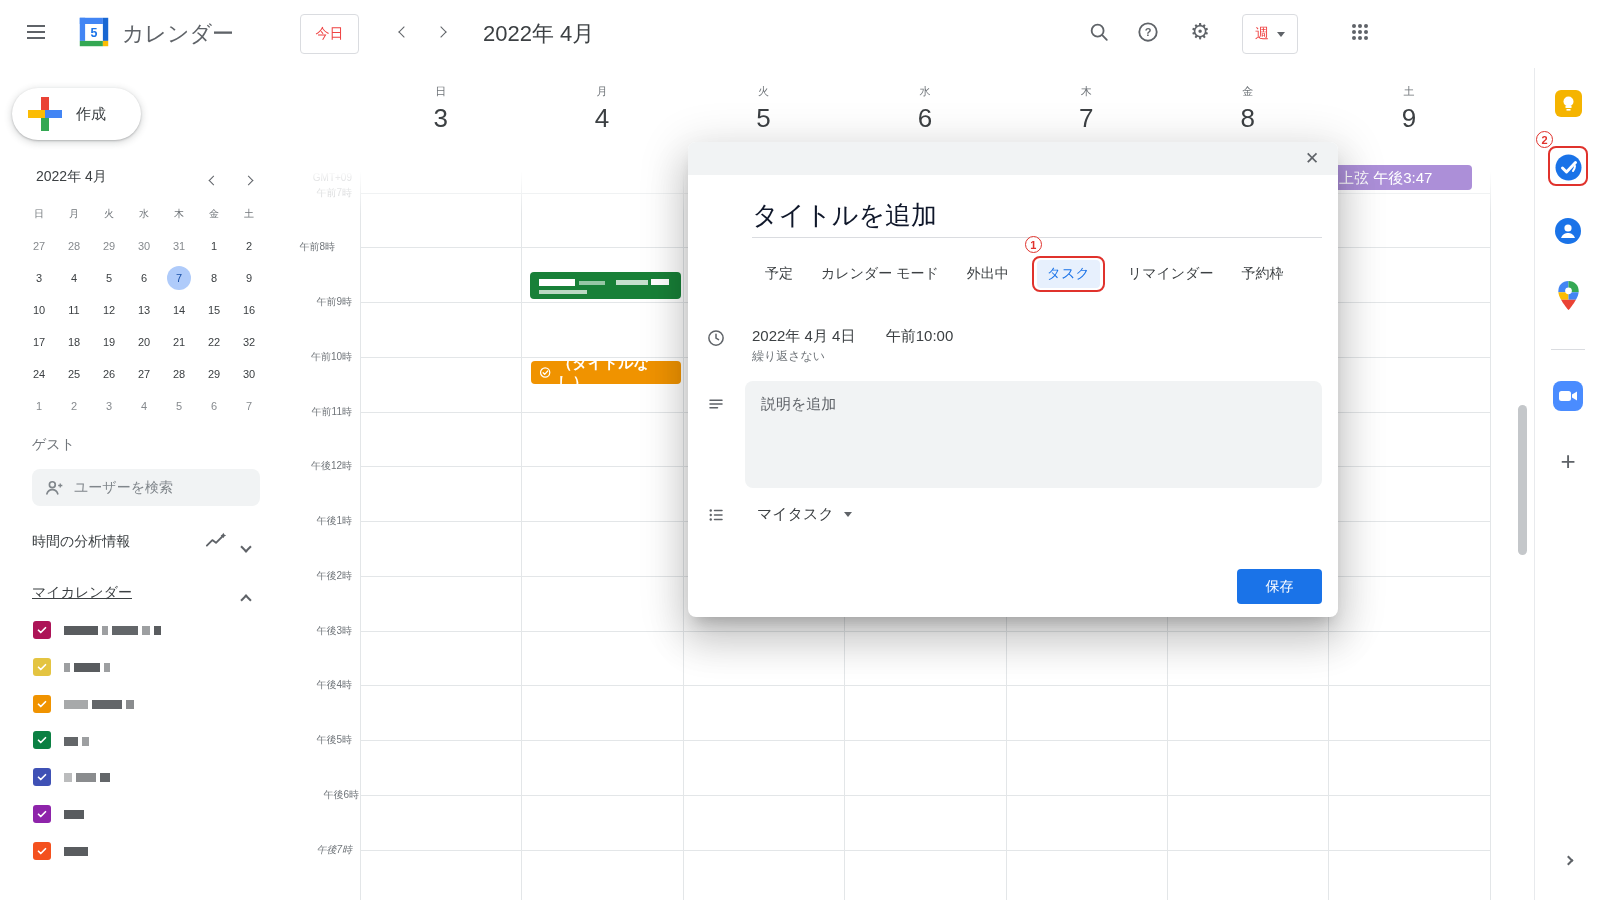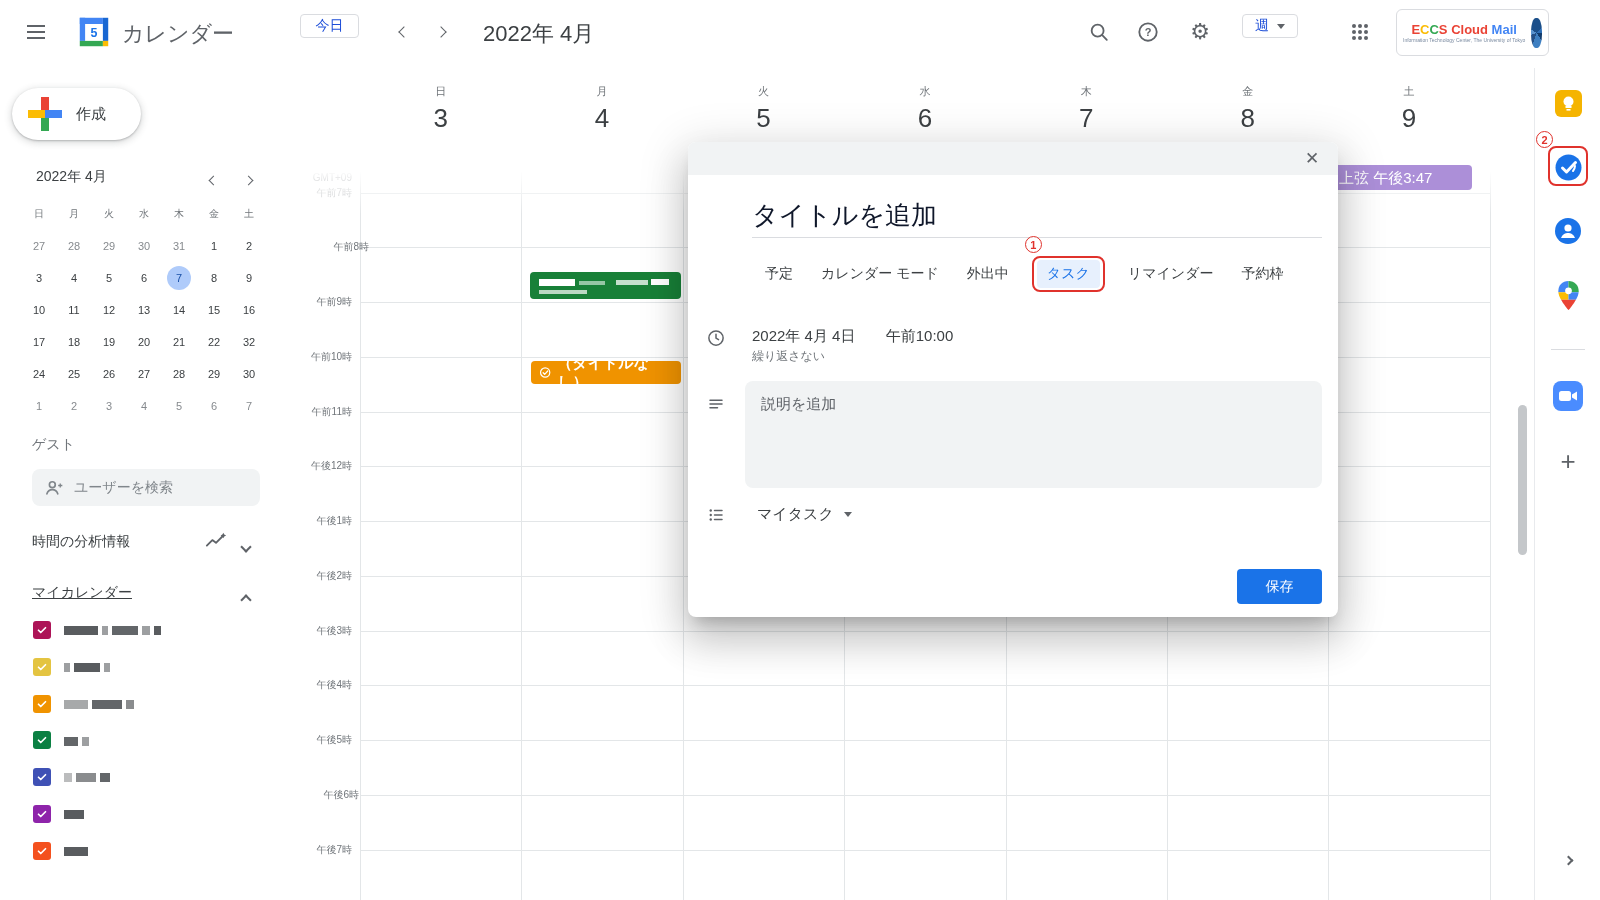--- a/index.html
+++ b/index.html
@@ -3,21 +3,21 @@
 <meta charset="utf-8">
 <style>
   * { margin:0; padding:0; box-sizing:border-box; }
   html,body { width:1600px; height:900px; overflow:hidden; background:#fff;
     font-family:"Liberation Sans","DejaVu Sans",sans-serif; color:#3c4043; }
   .abs { position:absolute; }
   
   #header { position:absolute; left:0; top:0; width:1600px; height:64px; background:#fff; z-index:15; }
   .hamburger span{display:block;width:18px;height:2px;background:#5f6368;margin:4px 0;}
   .icon-btn{ position:absolute; width:40px;height:40px;top:12px; display:flex;align-items:center;justify-content:center; cursor:pointer;}
-  .outline-btn{ position:absolute; top:14px; height:24px; border:1px solid #dadce0; border-radius:4px; background:#fff; font-size:14px; color:#1d4ed8; display:flex; align-items:center; justify-content:center; cursor:pointer;}
+  .outline-btn{ position:absolute; top:14px; height:40px; border:1px solid #dadce0; border-radius:4px; background:#fff; font-size:14px; color:#ef4444; display:flex; align-items:center; justify-content:center; cursor:pointer;}
   .chev{ display:inline-block; width:8px; height:8px; border-right:2px solid #5f6368; border-bottom:2px solid #5f6368; }
   .chev.left{ transform:rotate(135deg);} .chev.right{ transform:rotate(-45deg);}
   .chev.down{ transform:rotate(45deg);} .chev.up{ transform:rotate(-135deg);}
   .tri-down{ width:0;height:0;border-left:4px solid transparent;border-right:4px solid transparent;border-top:5px solid #5f6368; display:inline-block;}
   #eccs { position:absolute; left:1396px; top:9px; width:153px; height:47px; border:1px solid #dadce0; border-radius:6px; background:#fff; display:flex; align-items:center; padding:0 6px; gap:6px;}
   #eccs .ltxt{ flex:1; text-align:center;}
   #eccs .big{ font-size:13px; font-weight:bold; letter-spacing:0; line-height:14px;}
   #eccs .sub{ font-size:5px; color:#7a8aa0; white-space:nowrap;}
   #eccs .avatar{ width:30px;height:30px; border-radius:45%; background:conic-gradient(#1b4f8a 0 12%, #2d6db5 0 26%, #123c6e 0 40%, #3e7fc1 0 55%, #244f86 0 70%, #5a93cf 0 84%, #1b4f8a 0); }
   
@@ -115,27 +115,20 @@
   <div class="icon-btn" style="left:1180px; font-size:22px; color:#5f6368;">⚙</div>
   <button class="outline-btn" style="left:1242px; width:56px; gap:8px;">
     <span>週</span>
       <span class="tri-down"></span>
   </button>
   <div class="icon-btn" style="left:1340px;">
     <div style="width:16px;height:16px;position:relative;">
       <span style="position:absolute;width:4px;height:4px;border-radius:50%;background:#5f6368;box-shadow:6px 0 #5f6368,12px 0 #5f6368,0 6px #5f6368,6px 6px #5f6368,12px 6px #5f6368,0 12px #5f6368,6px 12px #5f6368,12px 12px #5f6368;"></span>
     </div>
   </div>
-  <div id="eccs">
-    <div class="ltxt">
-      <div class="big"><span style="color: rgb(234, 67, 53);">E</span><span style="color: rgb(251, 188, 5);">C</span><span style="color: rgb(52, 168, 83);">C</span><span style="color: rgb(234, 67, 53);">S</span><span style="color: rgb(234, 67, 53);"> Cloud </span><span style="color: rgb(66, 133, 244);">Mail</span></div>
-      <div class="sub">Information Technology Center, The University of Tokyo</div>
-    </div>
-    <div class="avatar"></div>
-  </div>
 </div>
 
 <div id="create-btn">
   <svg width="34" height="34" viewBox="0 0 34 34">
     <rect x="13" y="0" width="8" height="17" fill="#ea4335"></rect>
     <rect x="13" y="17" width="8" height="17" fill="#34a853"></rect>
     <rect x="0" y="13" width="17" height="8" fill="#fbbc04"></rect>
     <rect x="17" y="13" width="17" height="8" fill="#4285f4"></rect>
   </svg>
   <span>作成</span>
@@ -412,32 +405,32 @@
 <div class="gline" style="left: 360px; top: 356.84px; width: 1129.8px; height: 1px;"></div>
 <div class="gline" style="left: 360px; top: 411.61px; width: 1129.8px; height: 1px;"></div>
 <div class="gline" style="left: 360px; top: 466.38px; width: 1129.8px; height: 1px;"></div>
 <div class="gline" style="left: 360px; top: 521.15px; width: 1129.8px; height: 1px;"></div>
 <div class="gline" style="left: 360px; top: 575.92px; width: 1129.8px; height: 1px;"></div>
 <div class="gline" style="left: 360px; top: 630.69px; width: 1129.8px; height: 1px;"></div>
 <div class="gline" style="left: 360px; top: 685.46px; width: 1129.8px; height: 1px;"></div>
 <div class="gline" style="left: 360px; top: 740.23px; width: 1129.8px; height: 1px;"></div>
 <div class="gline" style="left: 360px; top: 795px; width: 1129.8px; height: 1px;"></div>
 <div class="gline" style="left: 360px; top: 849.77px; width: 1129.8px; height: 1px;"></div>
-<div class="hour-label" style="left: 311px; top: 247.3px;">午前8時</div>
+<div class="hour-label" style="left: 277px; top: 247.3px;">午前8時</div>
 <div class="hour-label" style="left: 294px; top: 302.07px;">午前9時</div>
 <div class="hour-label" style="left: 294px; top: 356.84px;">午前10時</div>
 <div class="hour-label" style="left: 294px; top: 411.61px;">午前11時</div>
 <div class="hour-label" style="left: 294px; top: 466.38px;">午後12時</div>
 <div class="hour-label" style="left: 294px; top: 521.15px;">午後1時</div>
 <div class="hour-label" style="left: 294px; top: 575.92px;">午後2時</div>
 <div class="hour-label" style="left: 294px; top: 630.69px;">午後3時</div>
 <div class="hour-label" style="left: 294px; top: 685.46px;">午後4時</div>
 <div class="hour-label" style="left: 294px; top: 740.23px;">午後5時</div>
 <div class="hour-label" style="left: 301px; top: 795px;">午後6時</div>
-<div class="hour-label" style="left: 294px; top: 849.77px;">午後7時</div>
+<div class="hour-label" style="left: 294px; top: 849.77px; font-style: italic;">午後7時</div>
 <div class="hour-label" style="left: 294px; top: 192.53px; opacity: 0.45;">午前7時</div>
 <div class="day-col-head" style="left: 360px; width: 161.4px;">
     <div class="dn">日</div>
     <div class="dd">3</div>
   </div>
 <div class="day-col-head" style="left: 521.4px; width: 161.4px;">
     <div class="dn">月</div>
     <div class="dd">4</div>
   </div>
 <div class="day-col-head" style="left: 682.8px; width: 161.4px;">

